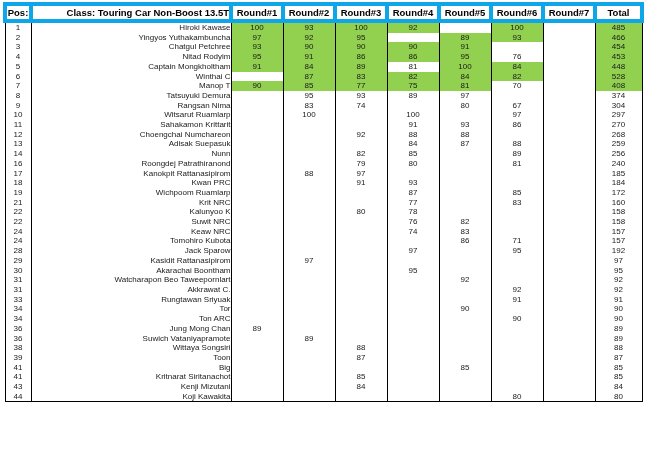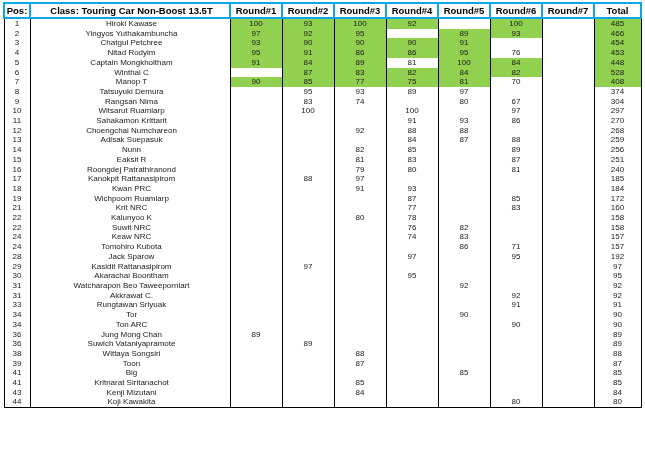--- a/index.html
+++ b/index.html
@@ -20,42 +20,42 @@
     position: absolute;
     left: 3px;
     top: 2px;
   }
   table.standings {
     border-collapse: collapse;
     table-layout: fixed;
     border: 1px solid #000;
   }
   table.standings th {
-    border: 2px solid #0ea5e9;
+    border: 4px solid #0ea5e9;
     font-weight: bold;
     font-size: 9.5px;
     height: 13px;
     line-height: 13px;
     padding: 0;
     white-space: nowrap;
     overflow: hidden;
     background: #ffffff;
   }
   table.standings td {
     border-left: 1px solid #000;
     border-right: 1px solid #000;
     font-size: 8px;
     height: 9.7px;
     line-height: 9.7px;
     padding: 0;
     white-space: nowrap;
     overflow: hidden;
     color: #1a1a1a;
   }
-  .al { text-align: center; padding-left: 3px !important; margin-top: 36px; }
+  .al { text-align: right; padding-left: 3px !important; margin-top: 36px; }
   .ac { text-align: center; }
   td.hl { background: var(--hl, #92D050); }
   thead th.al { padding-left: 3px !important; }
 </style>
 </head>
 <body>
 
 <div class="page">
   <div class="sheet">
     <table class="standings">
@@ -248,32 +248,20 @@
             <td class="ac"></td>
             <td class="ac"></td>
             <td class="ac">82</td>
             <td class="ac">85</td>
             <td class="ac"></td>
             <td class="ac">89</td>
             <td class="ac"></td>
             <td class="ac">256</td>
           </tr>
           <tr>
-            <td class="ac">15</td>
-            <td class="al">Eaksit R</td>
-            <td class="ac"></td>
-            <td class="ac"></td>
-            <td class="ac">81</td>
-            <td class="ac">83</td>
-            <td class="ac"></td>
-            <td class="ac">87</td>
-            <td class="ac"></td>
-            <td class="ac">251</td>
-          </tr>
-          <tr>
             <td class="ac">16</td>
             <td class="al">Roongdej Patrathiranond</td>
             <td class="ac"></td>
             <td class="ac"></td>
             <td class="ac">79</td>
             <td class="ac">80</td>
             <td class="ac"></td>
             <td class="ac">81</td>
             <td class="ac"></td>
             <td class="ac">240</td>

